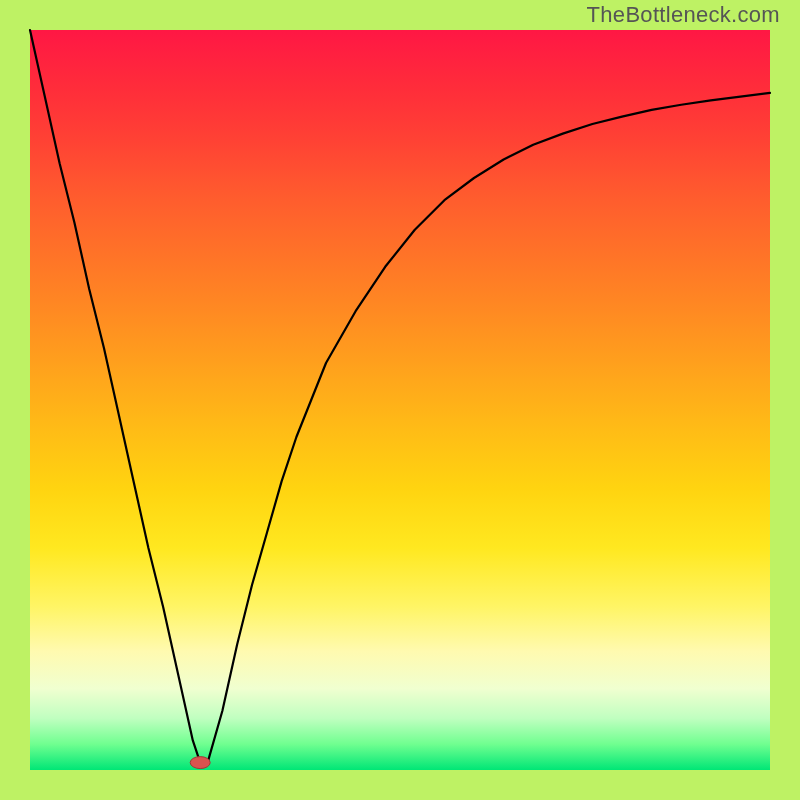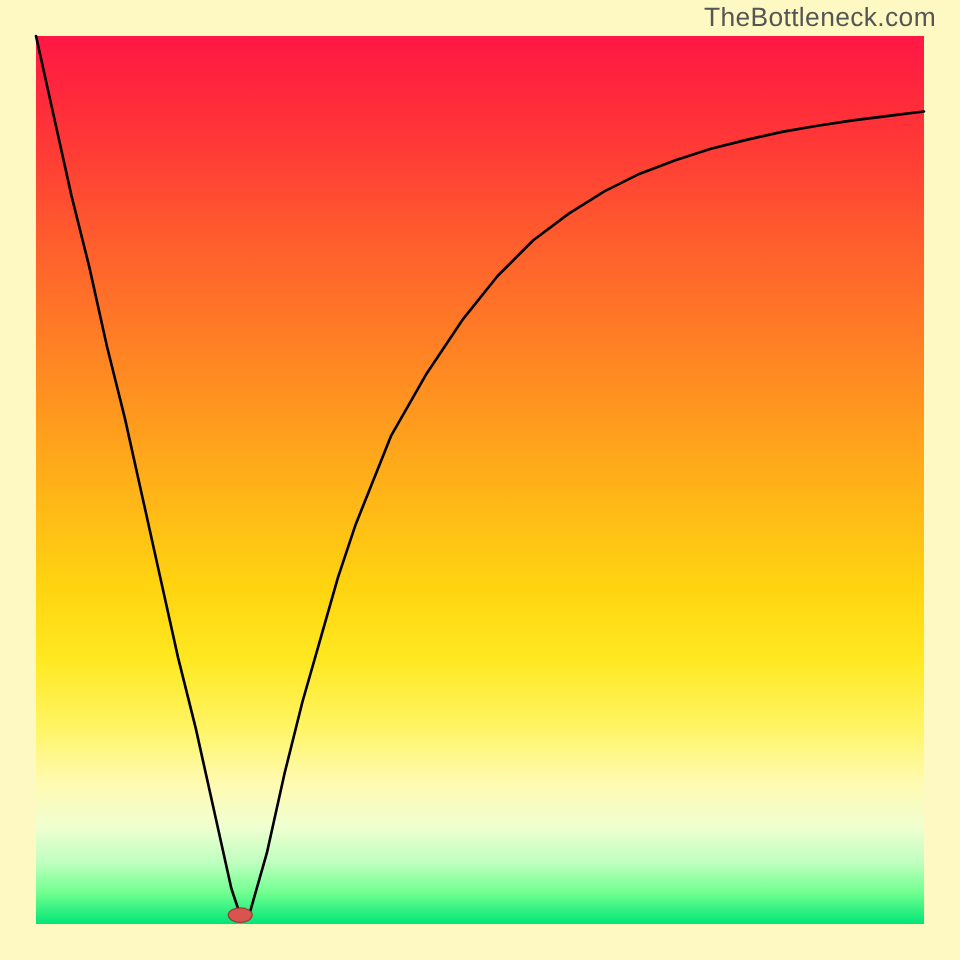--- a/index.html
+++ b/index.html
@@ -1,21 +1,21 @@
 <!DOCTYPE html>
 <html><head>
 <meta charset="utf-8">
 <style>
   * { margin: 0; padding: 0; box-sizing: border-box; }
   html, body { width: 800px; height: 800px; overflow: hidden; background: #000; }
   .frame {
     position: relative;
     width: 800px;
     height: 800px;
-    background: #fef9c3;
+    background: #bef264;
   }
   .watermark {
     position: absolute;
     top: 2px;
     right: 20px;
     font-family: Arial, Helvetica, sans-serif;
     font-size: 22px;
     font-weight: 500;
     color: #555;
     letter-spacing: 0.3px;

